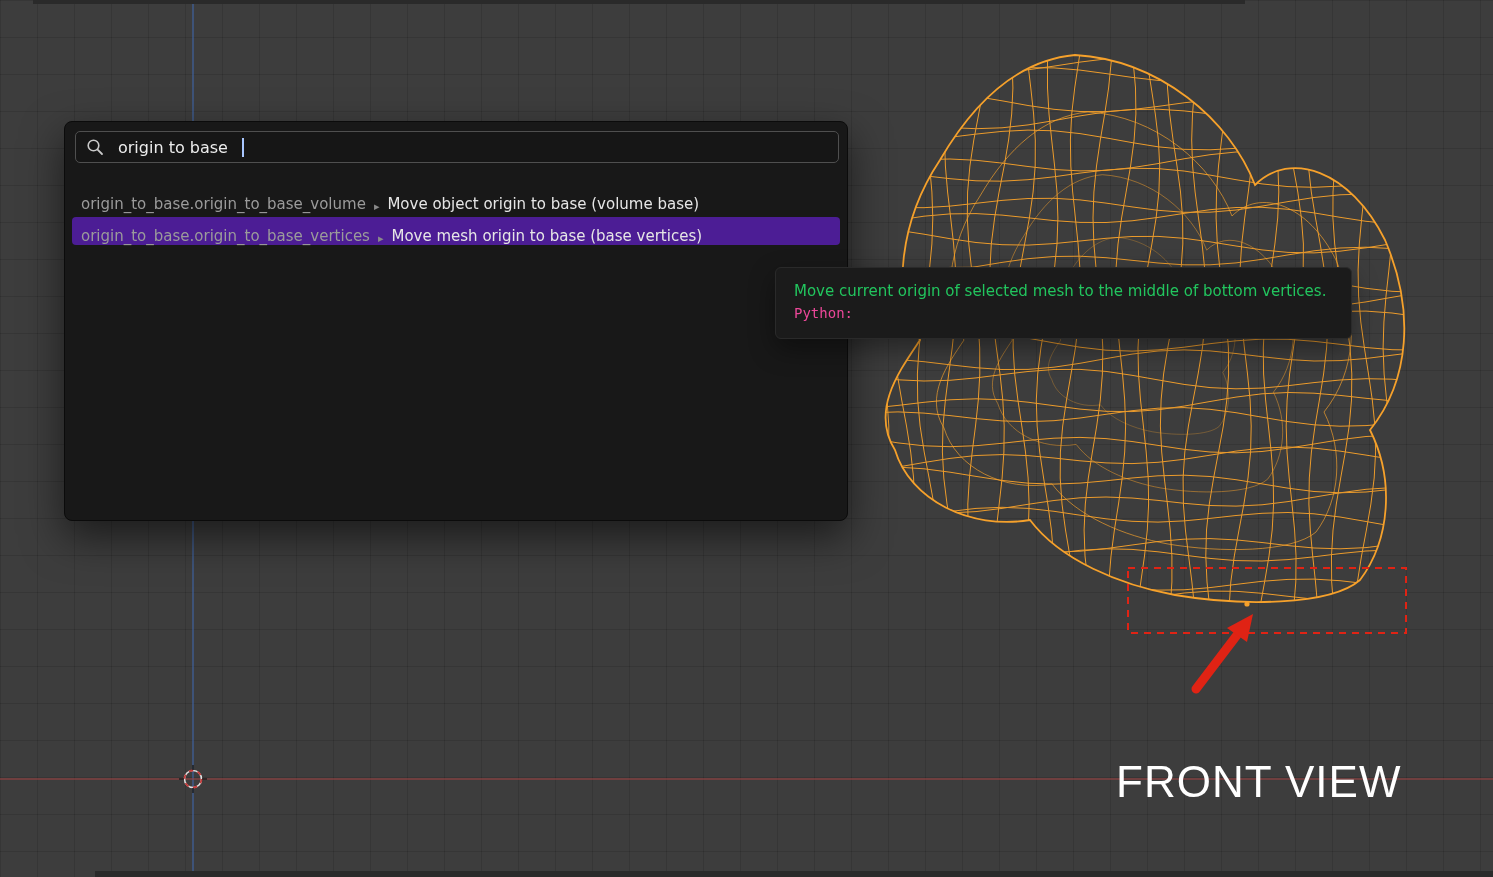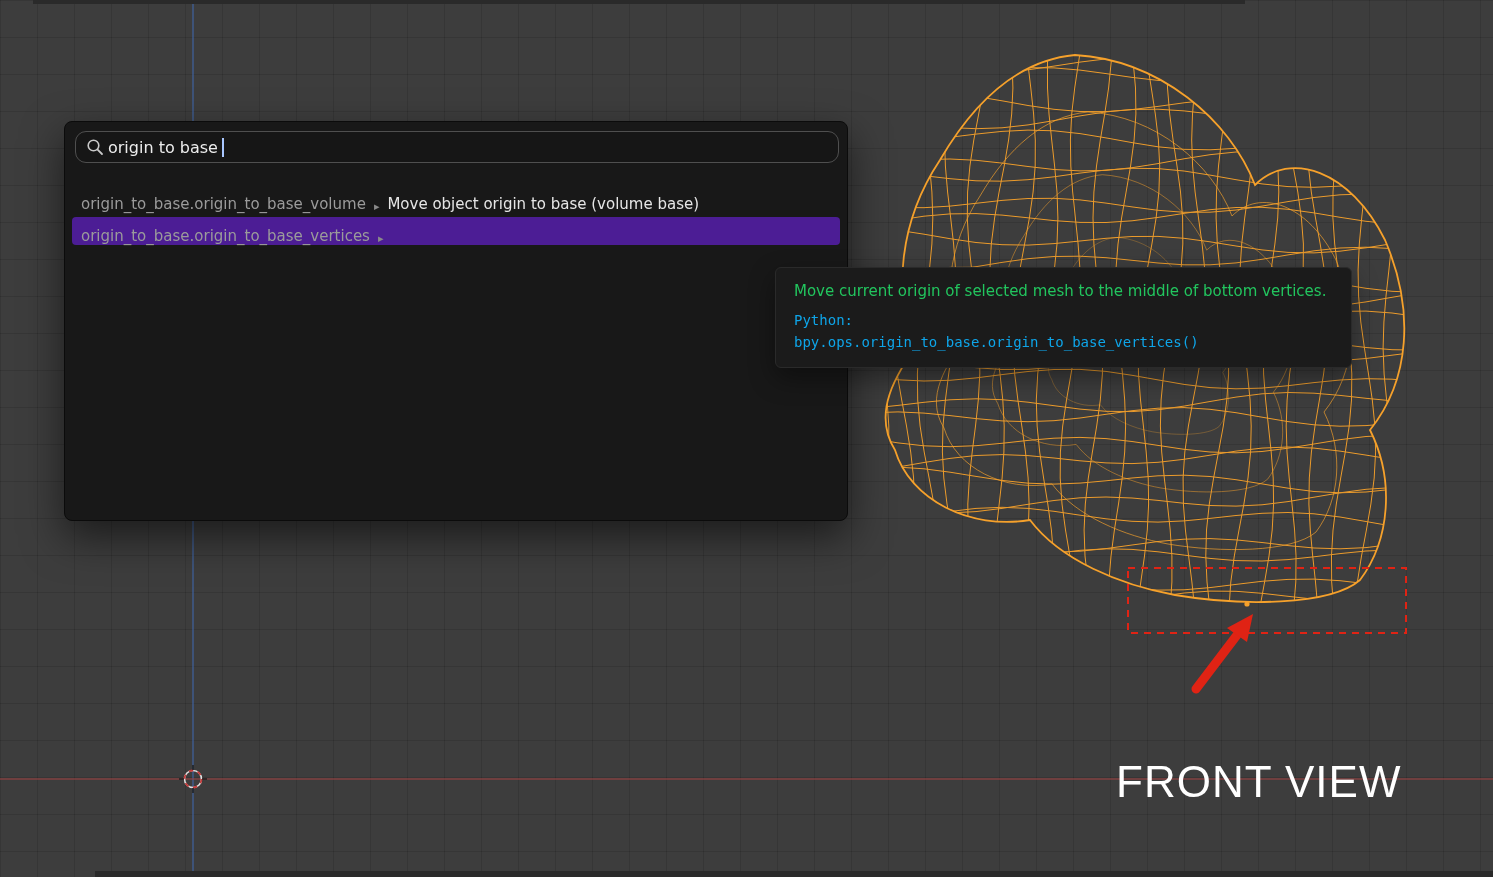--- a/index.html
+++ b/index.html
@@ -28,22 +28,22 @@
 
   
   .search-popup {
     position:absolute; left:64px; top:121px; width:784px; height:400px;
     background:#181818; border:1px solid #0b0b0b; border-radius:8px;
     box-shadow:0 16px 42px rgba(0,0,0,0.55);
     box-sizing:border-box;
   }
   .search-field {
     position:absolute; left:10px; top:9px; width:764px; height:32px;
-    background:#161616; border:1px solid #4f4f4f; border-radius:11px;
-    box-sizing:border-box; display:flex; align-items:center; gap:4px; padding:0 10px;
+    background:#161616; border:1px solid #4f4f4f; border-radius:5px;
+    box-sizing:border-box; display:flex; align-items:center; gap:14px; padding:0 10px;
   }
   .search-text { color:#ececec; font-size:16px; }
   .caret { width:2px; height:19px; background:#a9c7ff; }
 
   .results { position:absolute; left:7px; right:7px; top:63px; }
   .result-row {
     display:flex; align-items:flex-end; height:28px; margin-bottom:4px;
     padding:0 9px; border-radius:4px; font-size:15px; white-space:nowrap;
     cursor:default;
   }
@@ -54,22 +54,22 @@
 
   
   .tooltip {
     position:absolute; left:775px; top:267px; width:577px;
     background:#1b1b1b; border:1px solid #2a2a2a; border-radius:6px;
     box-sizing:border-box; padding:12px 18px 14px 18px;
     box-shadow:0 10px 26px rgba(0,0,0,0.4);
   }
   .tooltip-desc { color:#22c55e; font-size:15px; line-height:22px; }
   .tooltip-python {
-    margin-top:7px; font-family:"DejaVu Sans Mono", monospace;
-    color:#0ea5e9; font-size:14px; line-height:22px;
+    font-family:"DejaVu Sans Mono", monospace;
+    color:#ec4899; font-size:14px; line-height:22px;
   }
 </style>
 </head>
 <body>
 
 <div class="viewport">
 
   <div class="axis-z" style="background: rgb(63, 98, 160);"></div>
   <div class="axis-x" style="background: rgb(154, 66, 66);"></div>
   <div class="edge-top"></div>
@@ -173,25 +173,25 @@
 
     <div class="results">
       <div class="result-row">
         <span class="cmd">origin_to_base.origin_to_base_volume</span>
         <span class="arrow">▸</span>
         <span class="lbl">Move object origin to base (volume base)</span>
       </div>
       <div class="result-row selected">
         <span class="cmd">origin_to_base.origin_to_base_vertices</span>
         <span class="arrow">▸</span>
+        <span class="lbl">Move mesh origin to base (base vertices)</span>
       </div>
     </div>
   </div>
 
   <div class="tooltip">
     <div class="tooltip-desc">Move current origin of selected mesh to the middle of bottom vertices.</div>
     <div class="tooltip-python">
       <div>Python:</div>
-      <div>bpy.ops.origin_to_base.origin_to_base_vertices()</div>
     </div>
   </div>
 
 </div>
 
 </body></html>

